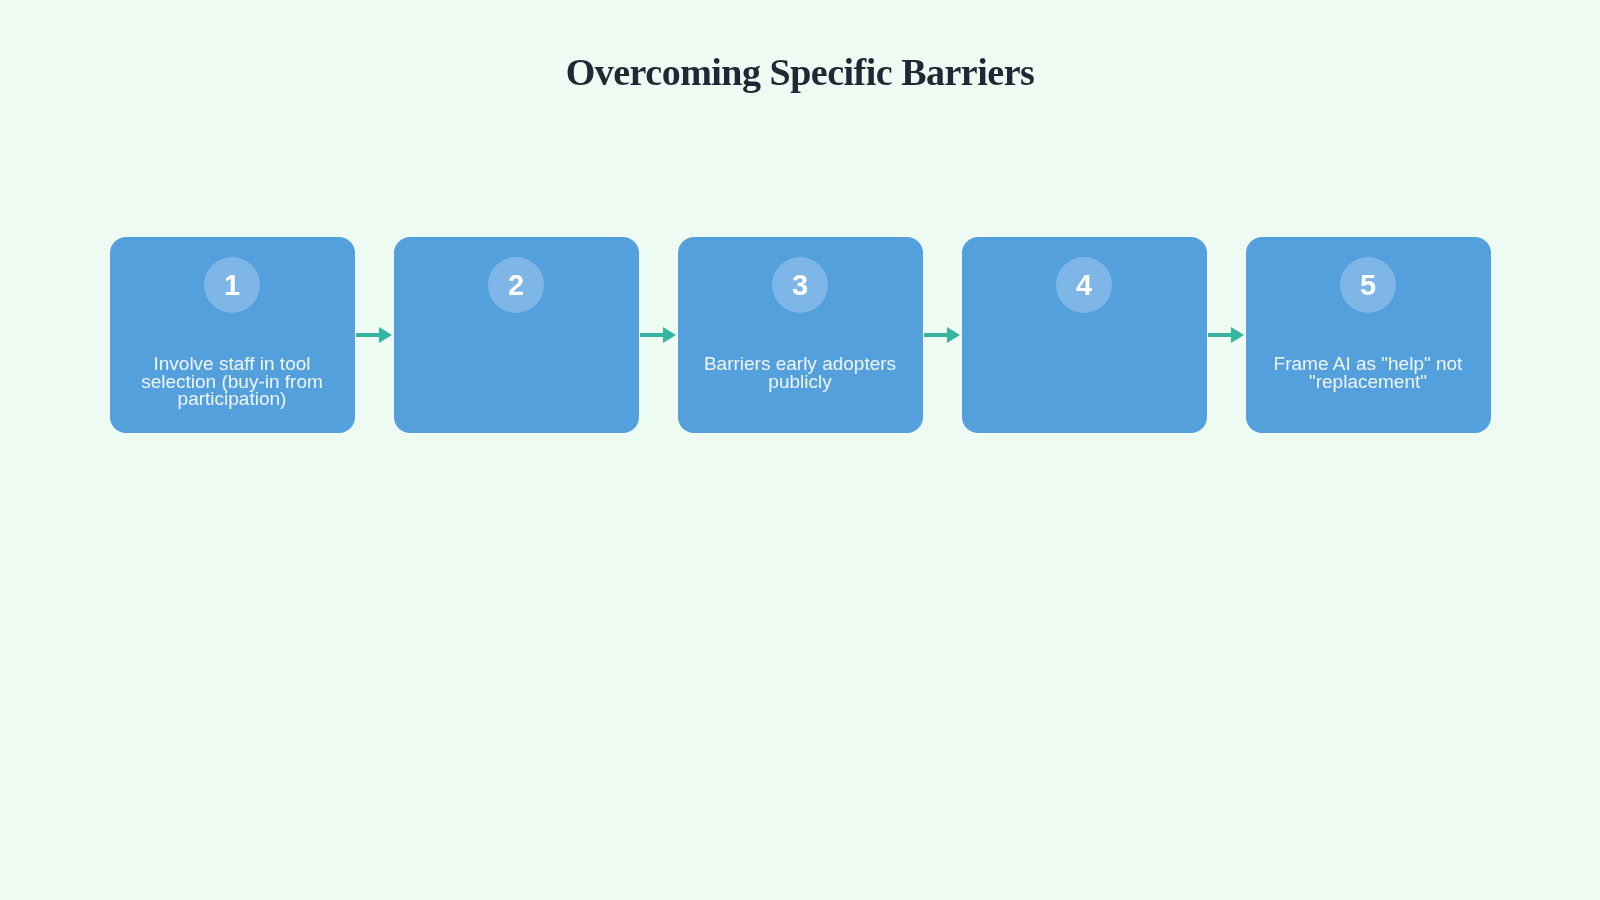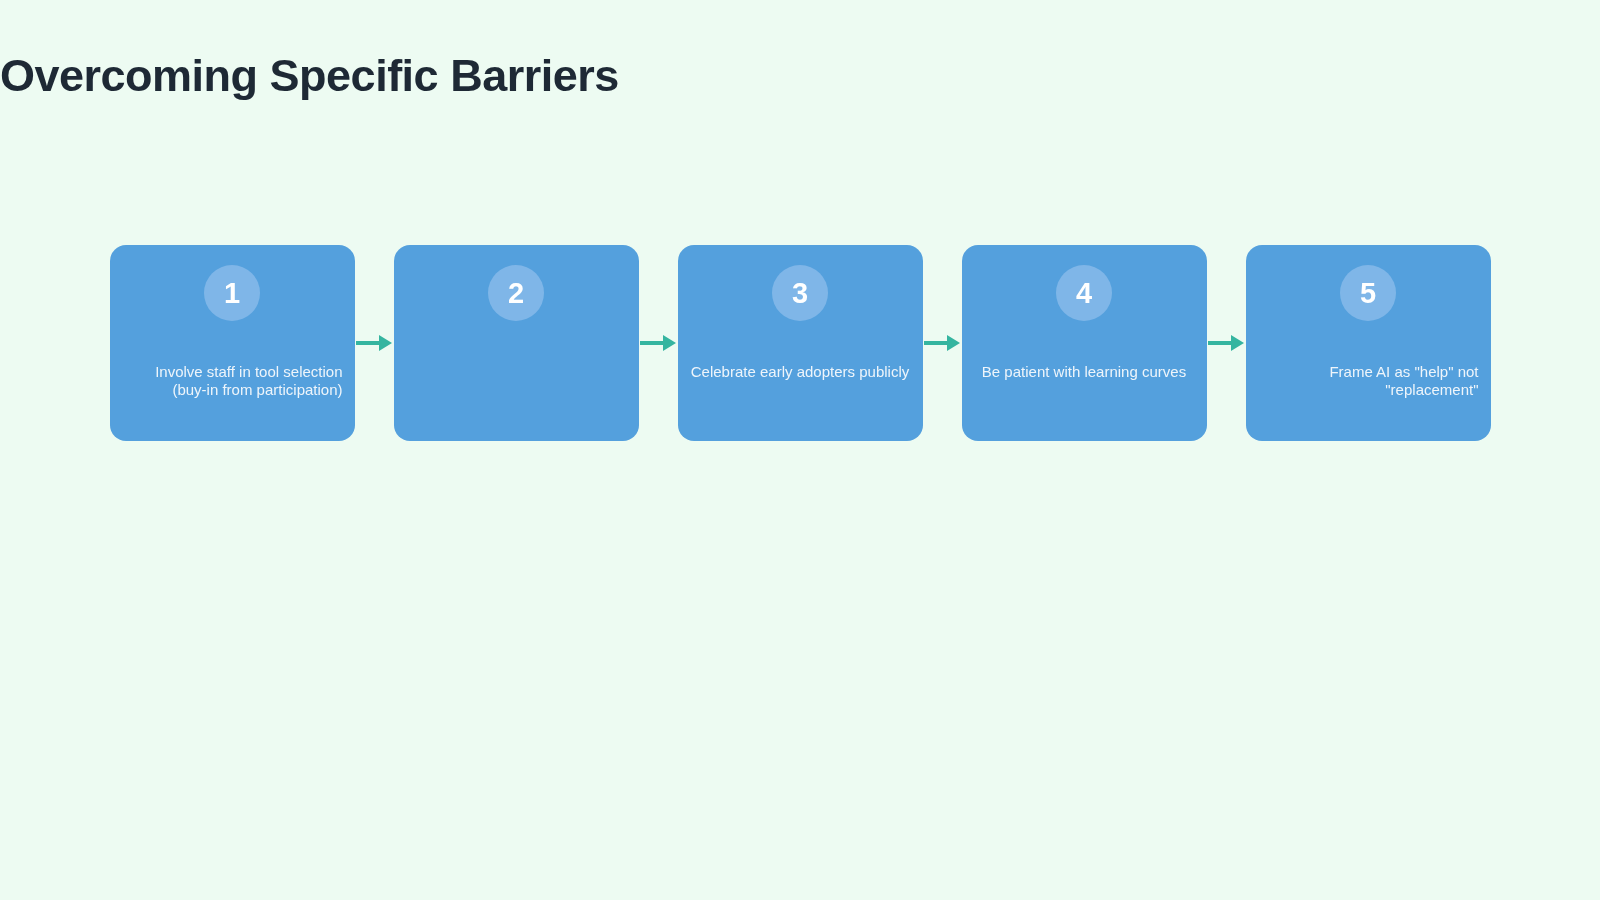--- a/index.html
+++ b/index.html
@@ -18,25 +18,26 @@
   }
   .canvas {
     width: 1600px;
     height: 900px;
     background: var(--page-bg);
     overflow: hidden;
     margin: 0 auto;
   }
   .page-title {
     margin-top: 50px;
-    text-align: left;
-    font-size: 45px;
+    text-align: center;
+    font-size: 38px;
     font-weight: bold;
     letter-spacing: -0.5px;
     color: var(--title-text);
+    font-family: Liberation Serif, serif;
   }
   .flow-row {
     margin-top: 143px;
     display: flex;
     justify-content: center;
     align-items: center;
   }
   .step-card {
     width: 245px;
     height: 196px;
@@ -55,24 +56,24 @@
     background: var(--circle);
     display: flex;
     align-items: center;
     justify-content: center;
     font-size: 29px;
     font-weight: bold;
     color: #ffffff;
   }
   .step-text {
     margin-top: 42px;
-    padding: 0 12px;
-    font-size: 15px;
+    padding: 0 24px;
+    font-size: 19px;
     line-height: 17.5px;
-    text-align: right;
+    text-align: center;
     color: var(--card-text);
   }
   .arrow-cell {
     width: 39px;
     flex: 0 0 auto;
     display: flex;
     align-items: center;
     justify-content: center;
     color: var(--arrow);
   }
@@ -105,33 +106,32 @@
 
     <div class="arrow-cell">
       <svg width="38" height="24" viewBox="0 0 38 24" aria-hidden="true">
         <line x1="1" y1="12" x2="25" y2="12" stroke="currentColor" stroke-width="4"></line>
         <path d="M24 4 L37 12 L24 20 Z" fill="currentColor"></path>
       </svg>
     </div>
 
     <div class="step-card">
       <div class="step-badge">3</div>
-      <div class="step-text">Celebrate early adopters publicly</div>
+      <div class="step-text">Barriers early adopters publicly</div>
     </div>
 
     <div class="arrow-cell">
       <svg width="38" height="24" viewBox="0 0 38 24" aria-hidden="true">
         <line x1="1" y1="12" x2="25" y2="12" stroke="currentColor" stroke-width="4"></line>
         <path d="M24 4 L37 12 L24 20 Z" fill="currentColor"></path>
       </svg>
     </div>
 
     <div class="step-card">
       <div class="step-badge">4</div>
-      <div class="step-text">Be patient with learning curves</div>
     </div>
 
     <div class="arrow-cell">
       <svg width="38" height="24" viewBox="0 0 38 24" aria-hidden="true">
         <line x1="1" y1="12" x2="25" y2="12" stroke="currentColor" stroke-width="4"></line>
         <path d="M24 4 L37 12 L24 20 Z" fill="currentColor"></path>
       </svg>
     </div>
 
     <div class="step-card">

